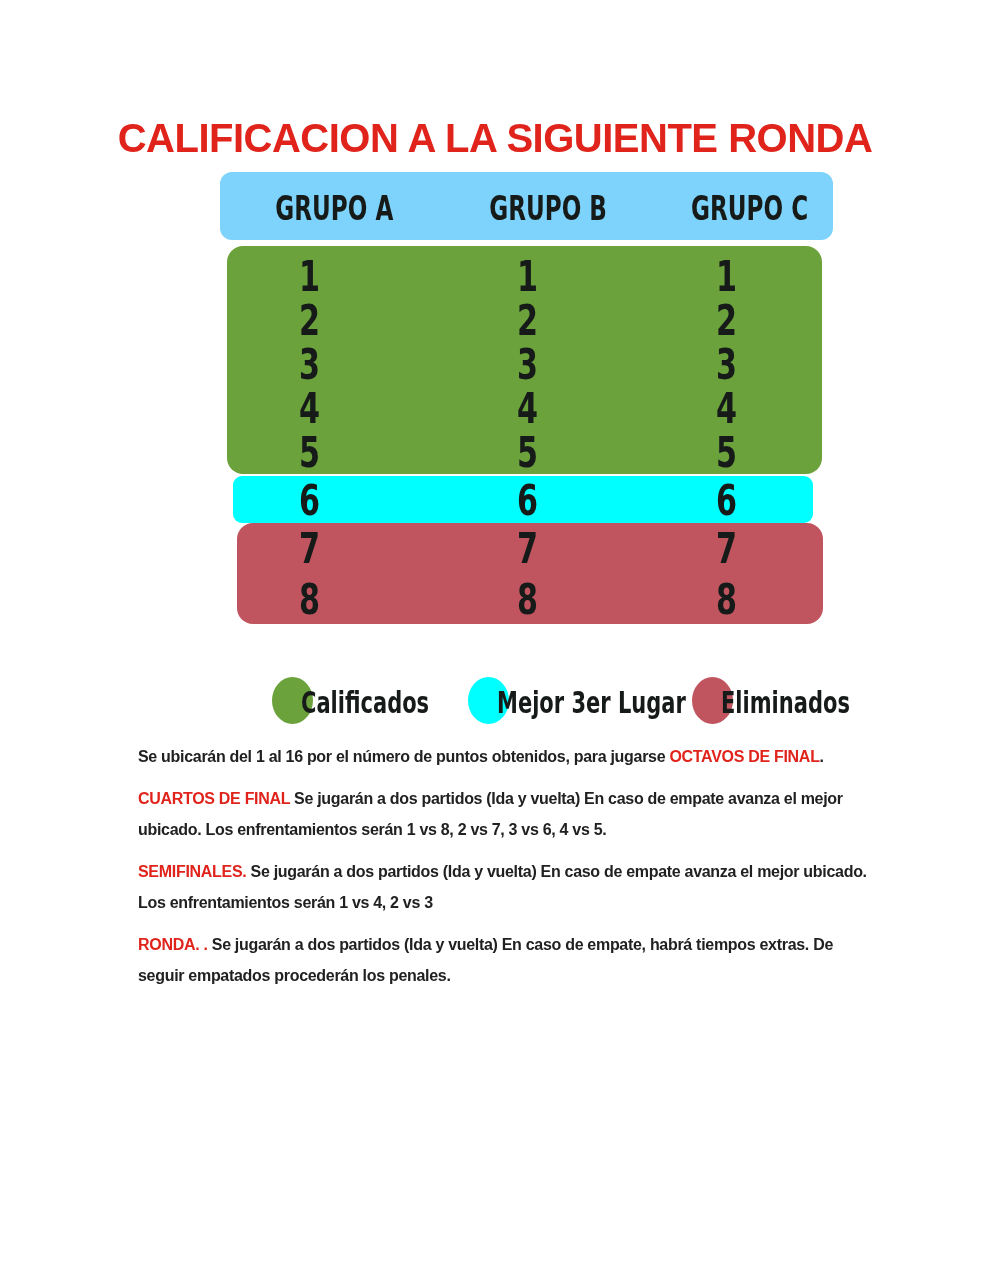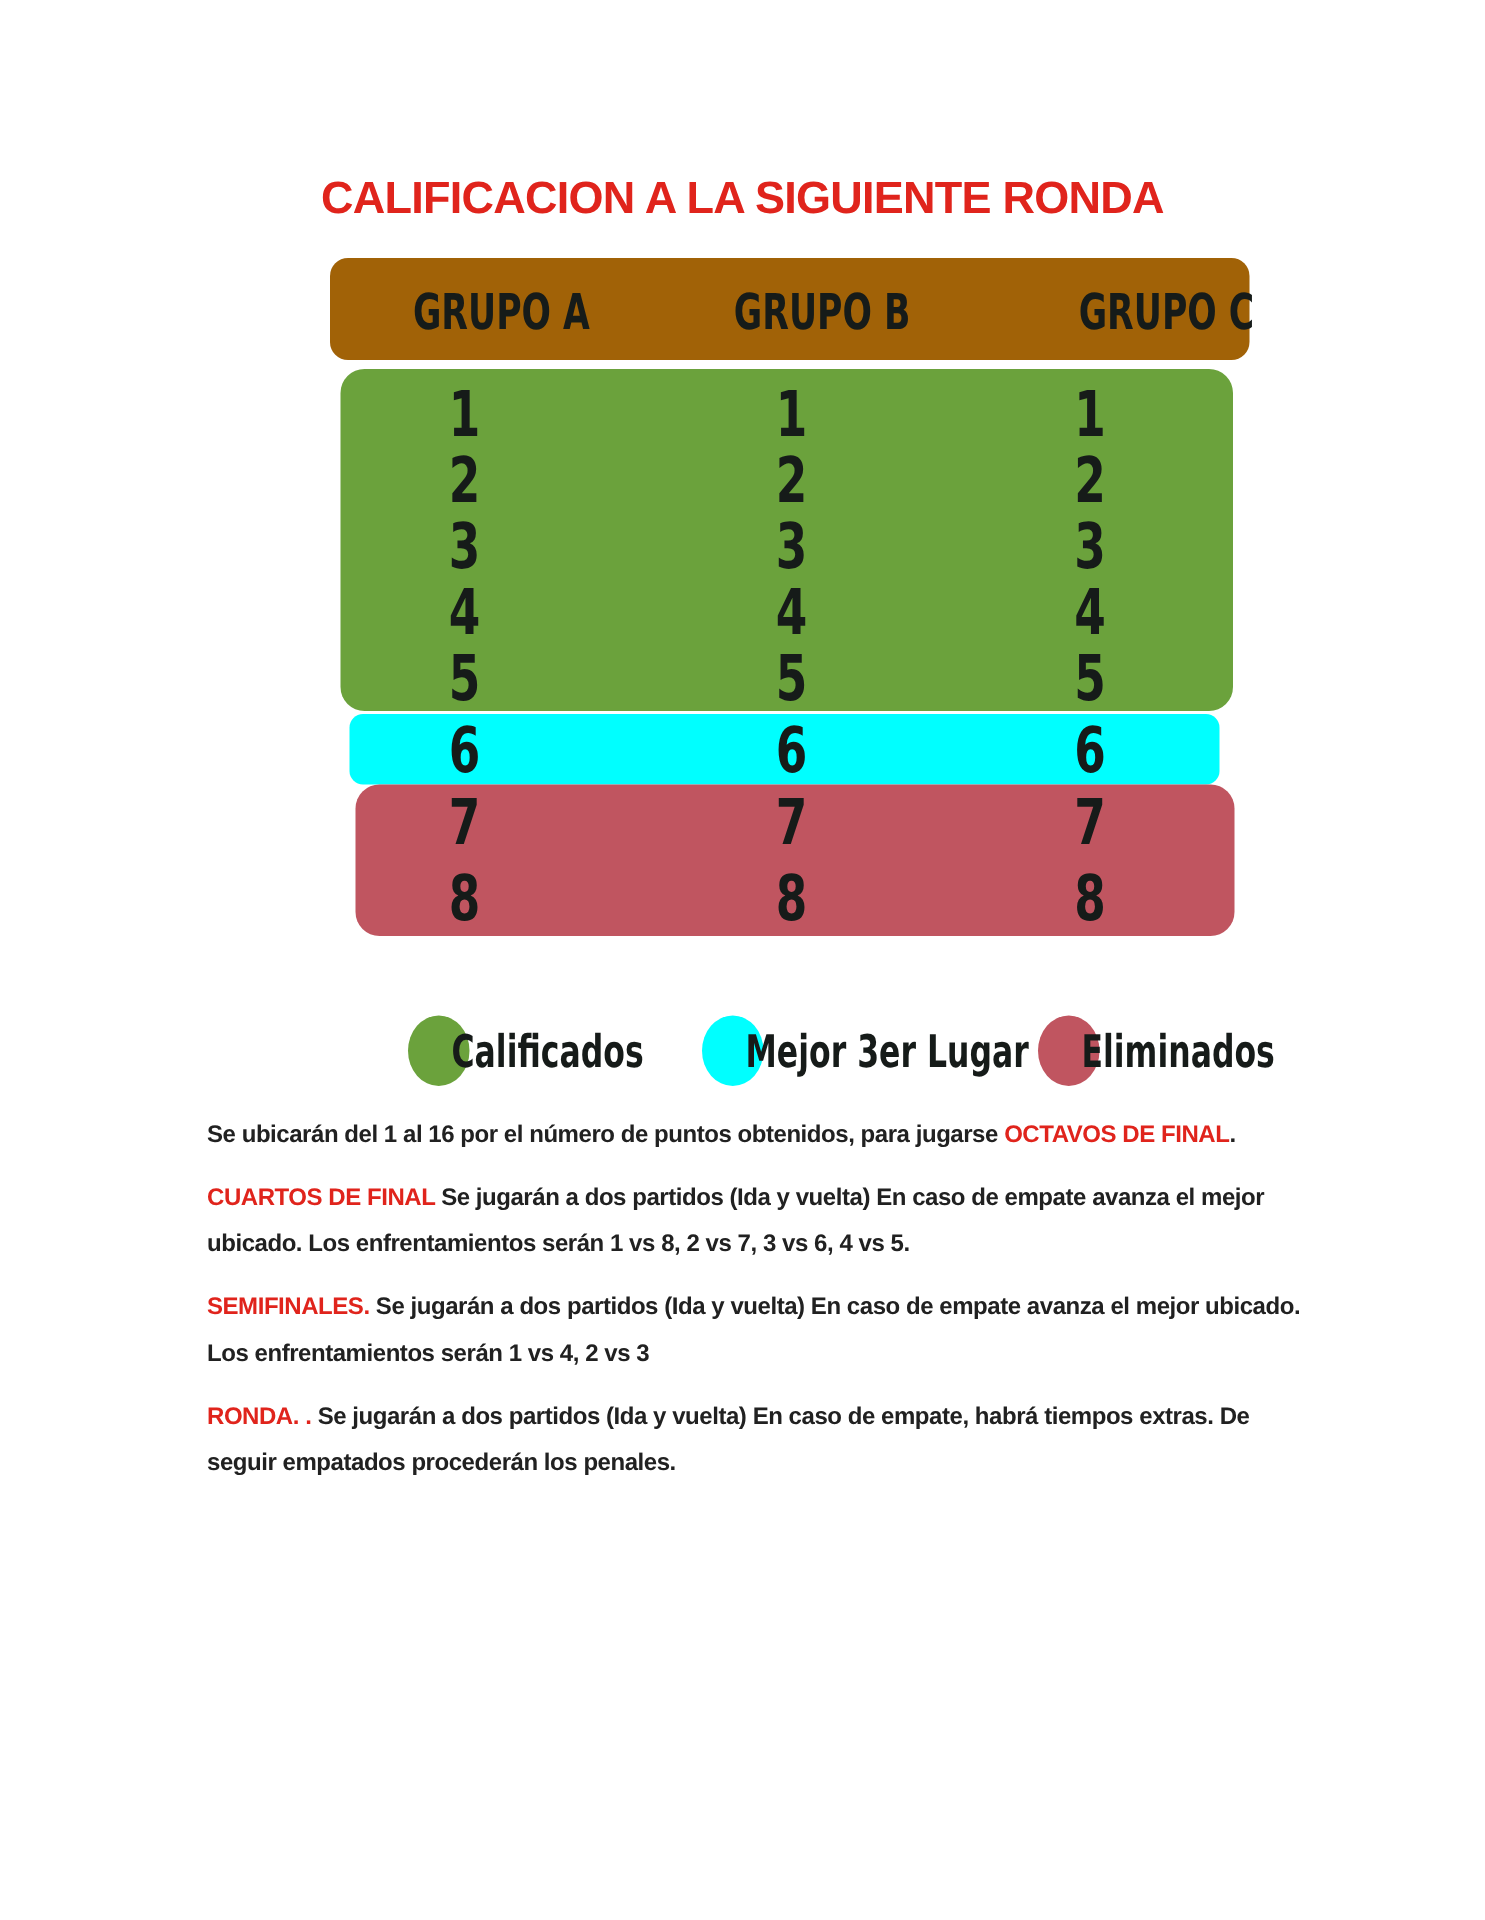--- a/index.html
+++ b/index.html
@@ -3,37 +3,37 @@
 <meta charset="utf-8">
 <style>
   html,body{margin:0;padding:0;}
   body{
     width:990px;height:1280px;position:relative;background:#ffffff;
     font-family:"Liberation Sans",sans-serif;overflow:hidden;
   }
   
   .doc-title{
     position:absolute;top:116px;left:0;width:100%;text-align:center;
-    font-size:30px;font-weight:bold;color:#e0241c;letter-spacing:-0.5px;
+    font-size:40px;font-weight:bold;color:#e0241c;letter-spacing:-0.5px;
   }
   
   .band{position:absolute;box-sizing:border-box;}
   .band-header{left:220px;top:172px;width:613px;height:68px;background:#8ba4ab;border-radius:12px;}
   .band-green {left:227px;top:246px;width:595px;height:228px;background:#6ba23c;border-radius:16px;padding-top:8px;}
   .band-cyan  {left:233px;top:476px;width:580px;height:47px;background:#00ffff;border-radius:9px;}
   .band-red   {left:237px;top:523px;width:586px;height:101px;background:#c05560;border-radius:16px;}
   .rows{display:flex;flex-direction:column;height:100%;}
   .row{flex:1;position:relative;}
   .cell{
     position:absolute;top:50%;transform:translateY(-50%);
     width:120px;text-align:center;color:#161b19;white-space:nowrap;
   }
   .band-header .cell:nth-of-type(1){left:30px}
   .band-header .cell:nth-of-type(2){left:244px}
-  .band-header .cell:nth-of-type(3){left:474px}
+  .band-header .cell:nth-of-type(3){left:446px}
   .band-green  .cell:nth-of-type(1){left:23px}
   .band-green  .cell:nth-of-type(2){left:241px}
   .band-green  .cell:nth-of-type(3){left:440px}
   .band-cyan   .cell:nth-of-type(1){left:17px}
   .band-cyan   .cell:nth-of-type(2){left:235px}
   .band-cyan   .cell:nth-of-type(3){left:434px}
   .band-red    .cell:nth-of-type(1){left:13px}
   .band-red    .cell:nth-of-type(2){left:231px}
   .band-red    .cell:nth-of-type(3){left:430px}
   .cond{display:inline-block;transform-origin:center;}
@@ -61,21 +61,21 @@
   .rules p{margin:0 0 10px 0;}
   .seg-red{color:#e0241c;}
 </style>
 </head>
 <body>
 
 <div class="doc-title">CALIFICACION A LA SIGUIENTE RONDA</div>
 
 <div>
 
-  <div class="band band-header" style="background: #a16207;">
+  <div class="band band-header" style="background: #7dd3fc;">
     <span class="cell"><span class="cond hdr">GRUPO A</span></span>
     <span class="cell"><span class="cond hdr">GRUPO B</span></span>
     <span class="cell"><span class="cond hdr">GRUPO C</span></span>
   </div>
 
   <div class="band band-green" style="background: rgb(107, 162, 60);">
     <div class="rows">
       <div class="row">
         <span class="cell"><span class="cond num">1</span></span>
         <span class="cell"><span class="cond num">1</span></span>

